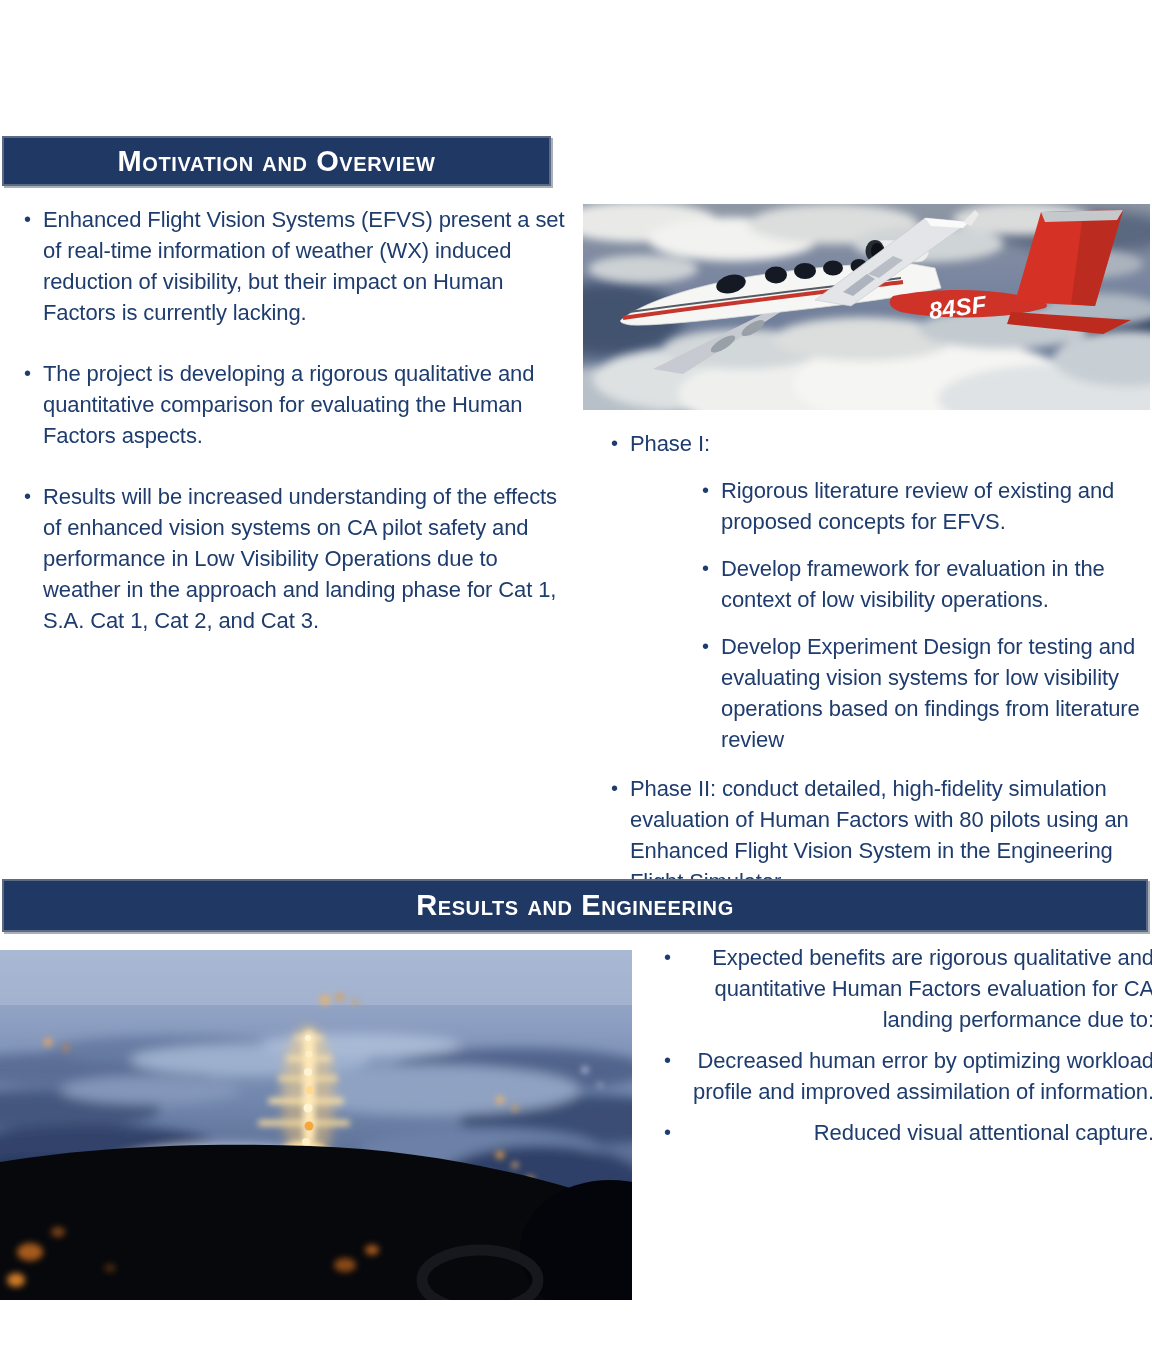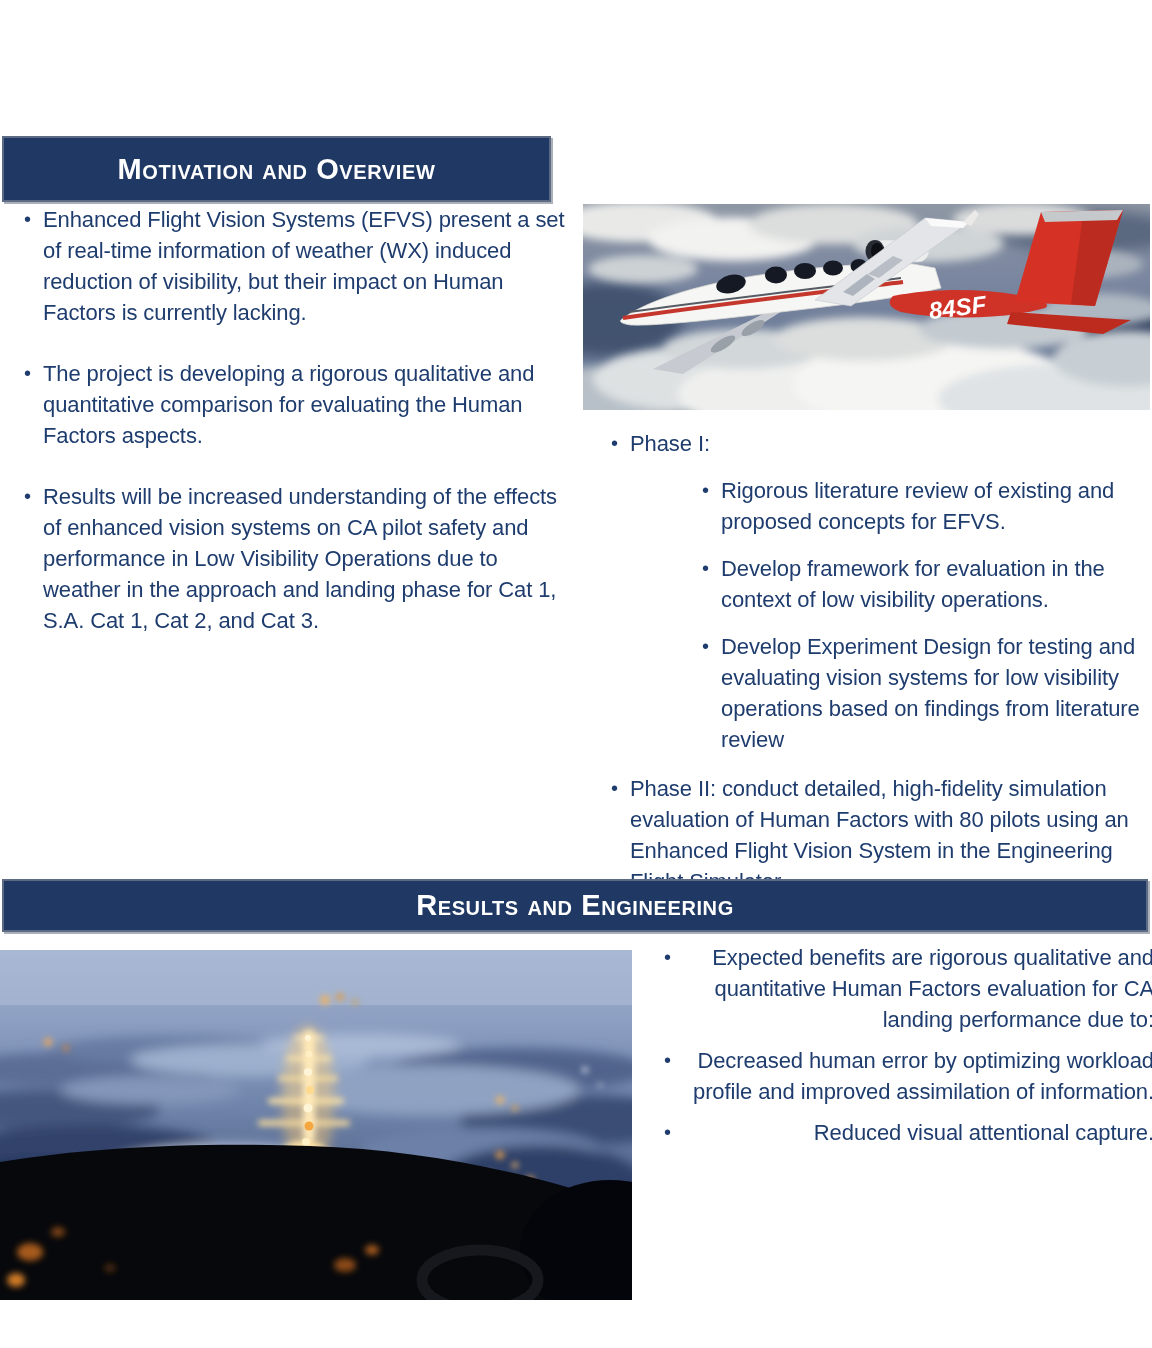--- a/index.html
+++ b/index.html
@@ -2,21 +2,21 @@
 <html><head>
 <meta charset="utf-8">
 <style>
   html,body{margin:0;padding:0;background:#ffffff;}
   body{width:1152px;height:1348px;position:relative;font-family:"Liberation Sans",sans-serif;overflow:hidden;}
   .poster{position:absolute;inset:0;background:#fff;}
 
   .title{position:absolute;top:16px;left:0;width:100%;text-align:center;
          font-size:46px;line-height:1.16;font-weight:700;color:#17356b;letter-spacing:-0.5px;}
 
-  .bar{position:absolute;height:66px;background:#1F3864;border:2px solid #5d6a84;
+  .bar{position:absolute;height:50px;background:#1F3864;border:2px solid #5d6a84;
        box-shadow:2px 2px 0 #aab0ba;box-sizing:border-box;
        display:flex;align-items:center;justify-content:center;}
   .bar .bar-label{color:#ffffff;font-weight:700;font-size:29px;letter-spacing:0.6px;
        font-variant-caps:small-caps;line-height:1;}
   .bar-motivation{left:2px;top:136px;width:549px;}
   .bar-methods{left:583px;top:136px;width:565px;}
   .bar-results{left:2px;top:879px;width:1146px;height:53px;}
 
   ul.blist{list-style:none;margin:4px;padding:0;}
   ul.blist li{position:relative;padding-left:21px;font-size:22px;line-height:31px;

